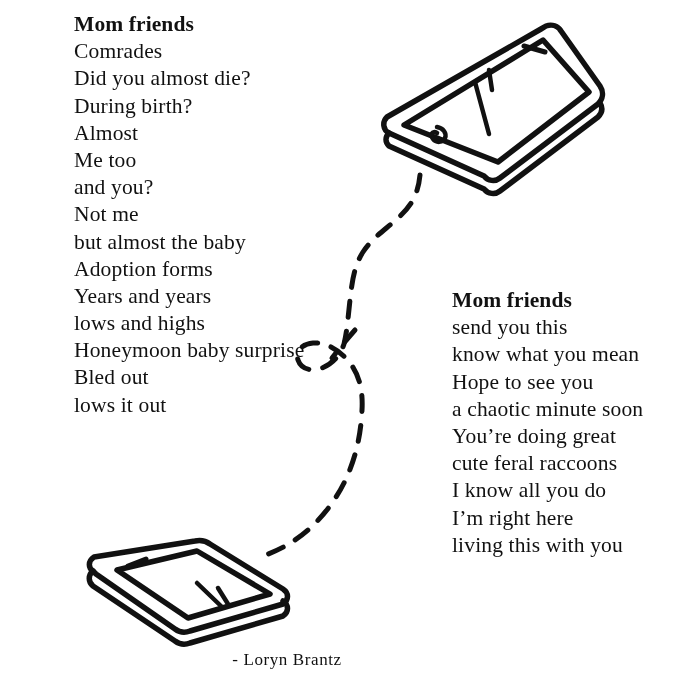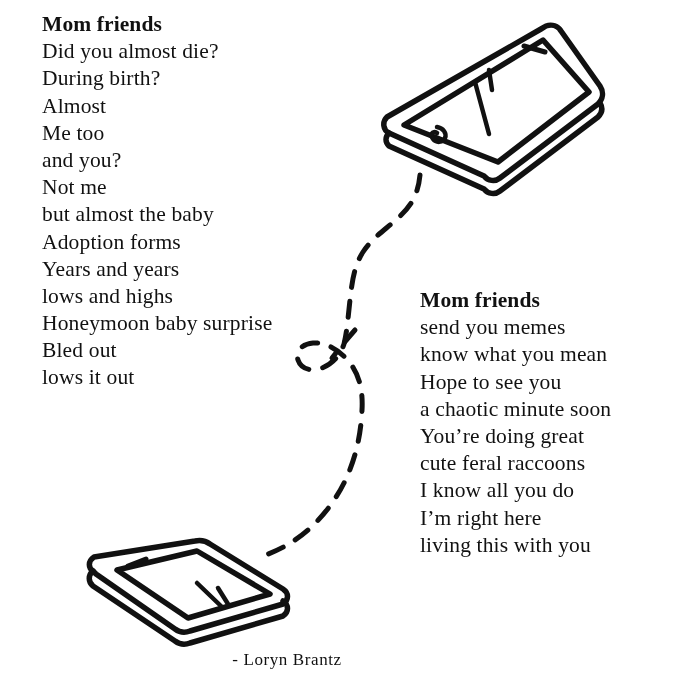--- a/index.html
+++ b/index.html
@@ -34,20 +34,21 @@
     pointer-events: none;
   }
 
   
   .poem-column {
     position: absolute;
     font-size: 21.5px;
     line-height: 27.2px;
     letter-spacing: 0.15px;
     white-space: nowrap;
+    margin-left: 32px;
   }
   #poem-column-left {
     left: 42px;
     top: 11px;
   }
   #poem-column-right {
     left: 420px;
     top: 287px;
   }
   .poem-line {
@@ -159,38 +160,39 @@
 
       <path stroke-width="5" d="M 128,566 L 146,559"></path>
 
       <path stroke-width="4.5" d="M 197,583 L 222,607"></path>
       <path stroke-width="4.5" d="M 218,588 L 228,604"></path>
     </g>
   </svg>
 
   <div class="poem-column" id="poem-column-left">
     <span class="poem-line poem-heading">Mom friends</span>
+    <span class="poem-line">Comrades</span>
     <span class="poem-line">Did you almost die?</span>
     <span class="poem-line">During birth?</span>
     <span class="poem-line">Almost</span>
     <span class="poem-line">Me too</span>
     <span class="poem-line">and you?</span>
     <span class="poem-line">Not me</span>
     <span class="poem-line">but almost the baby</span>
     <span class="poem-line">Adoption forms</span>
     <span class="poem-line">Years and years</span>
     <span class="poem-line">lows and highs</span>
     <span class="poem-line">Honeymoon baby surprise</span>
     <span class="poem-line">Bled out</span>
     <span class="poem-line">lows it out</span>
   </div>
 
   <div class="poem-column" id="poem-column-right">
     <span class="poem-line poem-heading">Mom friends</span>
-    <span class="poem-line">send you memes</span>
+    <span class="poem-line">send you this</span>
     <span class="poem-line">know what you mean</span>
     <span class="poem-line">Hope to see you</span>
     <span class="poem-line">a chaotic minute soon</span>
     <span class="poem-line">You’re doing great</span>
     <span class="poem-line">cute feral raccoons</span>
     <span class="poem-line">I know all you do</span>
     <span class="poem-line">I’m right here</span>
     <span class="poem-line">living this with you</span>
   </div>
 

